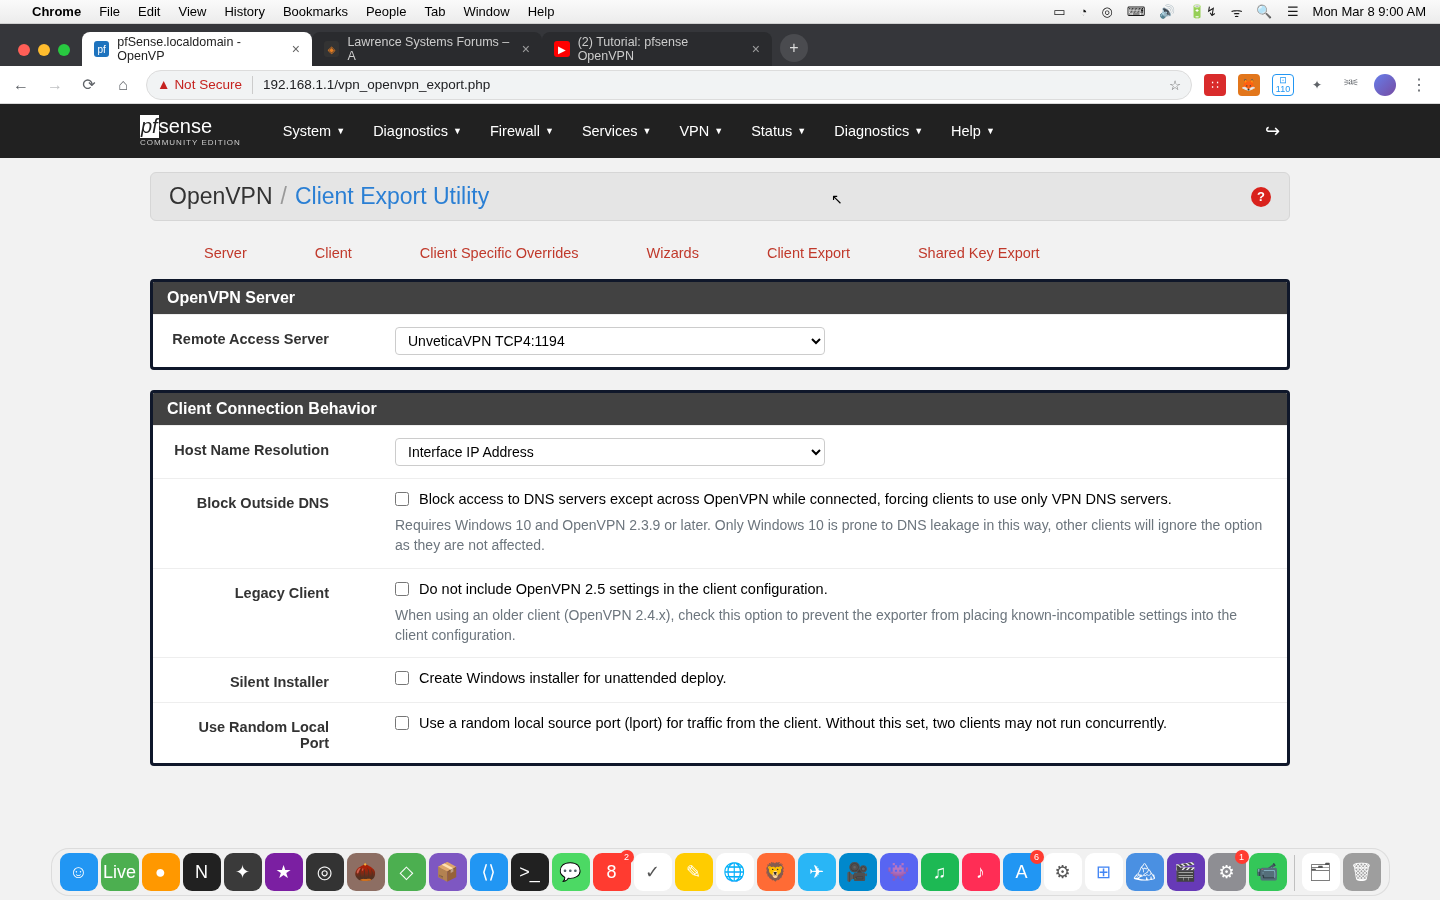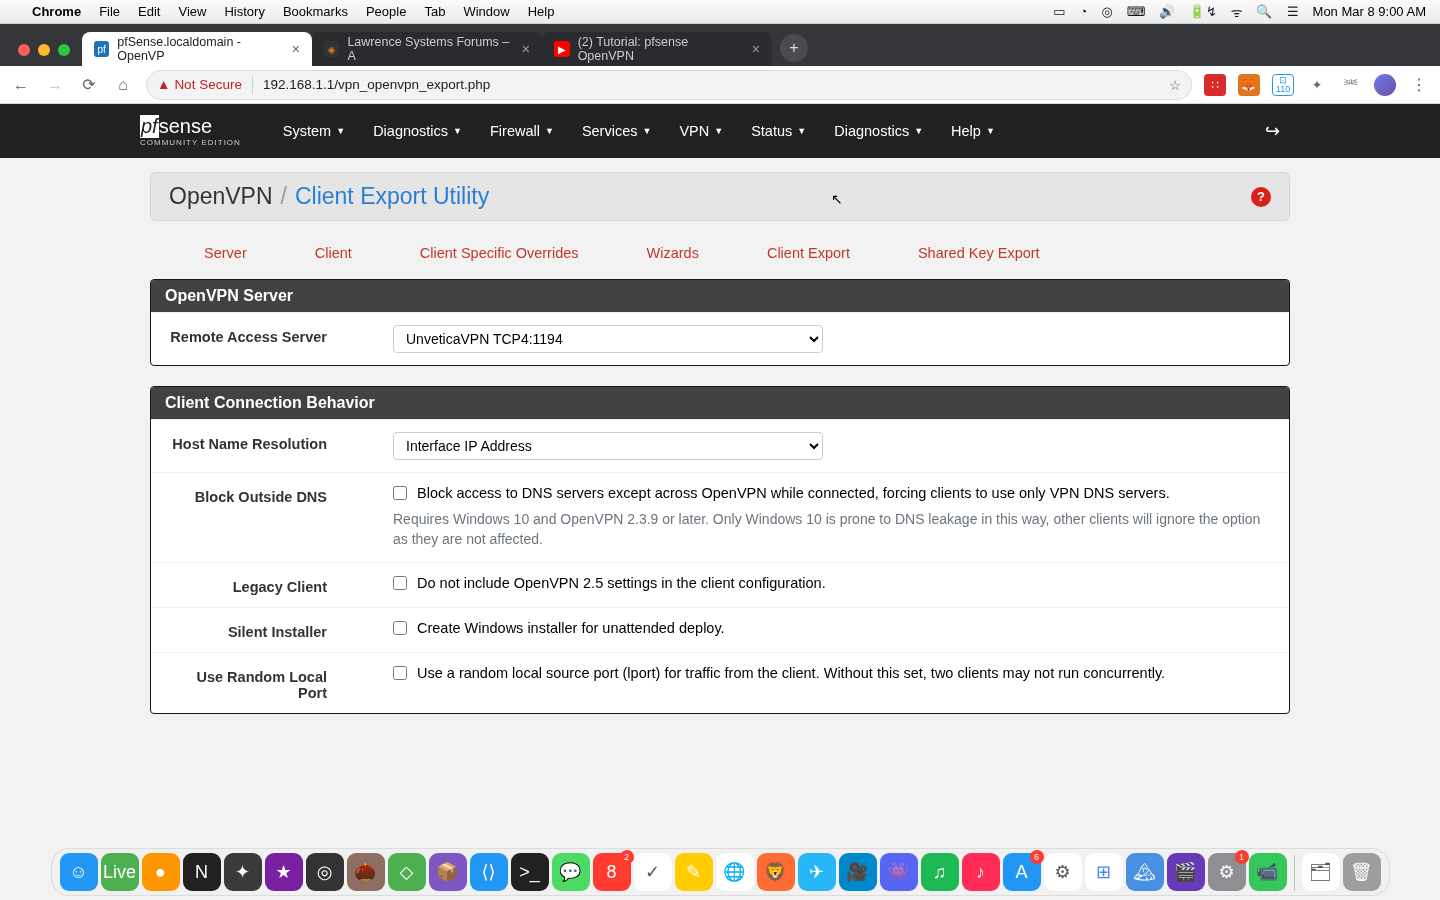--- a/index.html
+++ b/index.html
@@ -46,21 +46,21 @@
 .content { padding:14px 150px 0; }
 .breadcrumb-bar { background:#e5e5e5; border:1px solid #d6d6d6; border-radius:6px; padding:10px 18px; display:flex; align-items:center; position:relative;}
 .breadcrumb-bar .bc { font-size:23px;}
 .bc.dark{color:#333;} .bc.slash{color:#999;margin:0 8px;} .bc.blue{color:#2a7fd4;}
 .breadcrumb-bar .help { margin-left:auto; width:20px; height:20px; border-radius:50%; background:#d9221c; color:#fff; display:flex; align-items:center; justify-content:center; font-size:13px; font-weight:bold;}
 .cursor { position:absolute; left:680px; top:18px; font-size:14px; color:#000;}
 
 .tabs-row { display:flex; gap:28px; padding:24px 14px 18px; font-size:14.5px;}
 .tabs-row .t { color:#c0392b; cursor:pointer;margin-left:40px; }
 
-.panel { border:1px solid #0f172a; border-radius:4px; margin-bottom:20px; background:#fff; overflow:hidden;}
+.panel { border:3px solid #0f172a; border-radius:4px; margin-bottom:20px; background:#fff; overflow:hidden;}
 .panel-head { background:#424242; color:#fff; font-size:16px; font-weight:600; padding:7px 14px;}
 .form-row { display:flex; padding:12px 14px; border-top:1px solid #eee; font-size:14.5px;}
 .form-row:first-of-type { border-top:none;}
 .form-row .lbl { width:180px; text-align:right; padding-right:18px; font-weight:600; color:#333; padding-top:4px;}
 .form-row .ctrl { flex:1;padding-left:48px; }
 .ctrl select { width:430px; height:28px; border:1px solid #ccc; border-radius:4px; padding:0 8px; font-size:14px; background:#fff;}
 .ctrl .check-line { display:flex; align-items:center; gap:10px;}
 .ctrl input[type=checkbox]{ width:14px; height:14px;}
 .ctrl .help-text { color:#6c757d; font-size:14px; margin-top:8px; line-height:1.45;}
 
@@ -237,20 +237,21 @@
       </div>
     </div>
 
     <div class="form-row">
       <div class="lbl">Legacy Client</div>
       <div class="ctrl">
         <div class="check-line">
             <input type="checkbox" style="">
             <span>Do not include OpenVPN 2.5 settings in the client configuration.</span>
           </div>
+        <div class="help-text">When using an older client (OpenVPN 2.4.x), check this option to prevent the exporter from placing known-incompatible settings into the client configuration.</div>
       </div>
     </div>
 
     <div class="form-row">
       <div class="lbl">Silent Installer</div>
       <div class="ctrl">
         <div class="check-line">
             <input type="checkbox" style="">
             <span>Create Windows installer for unattended deploy.</span>
           </div>

